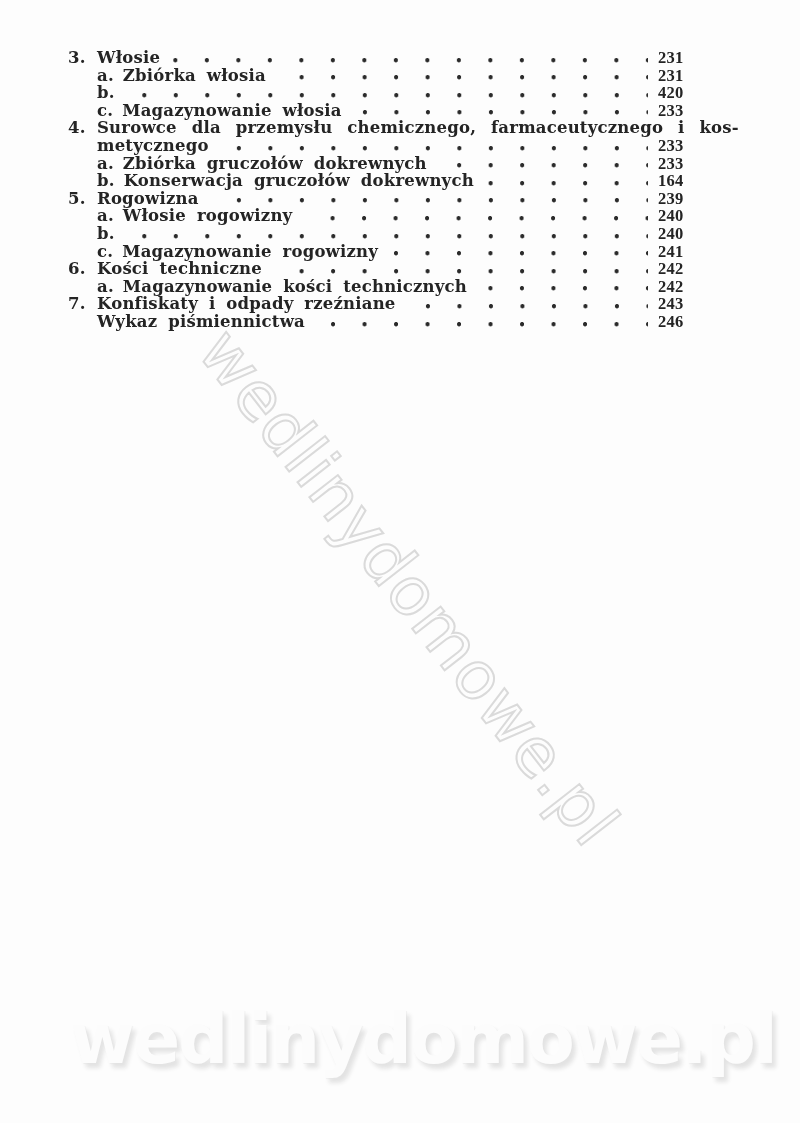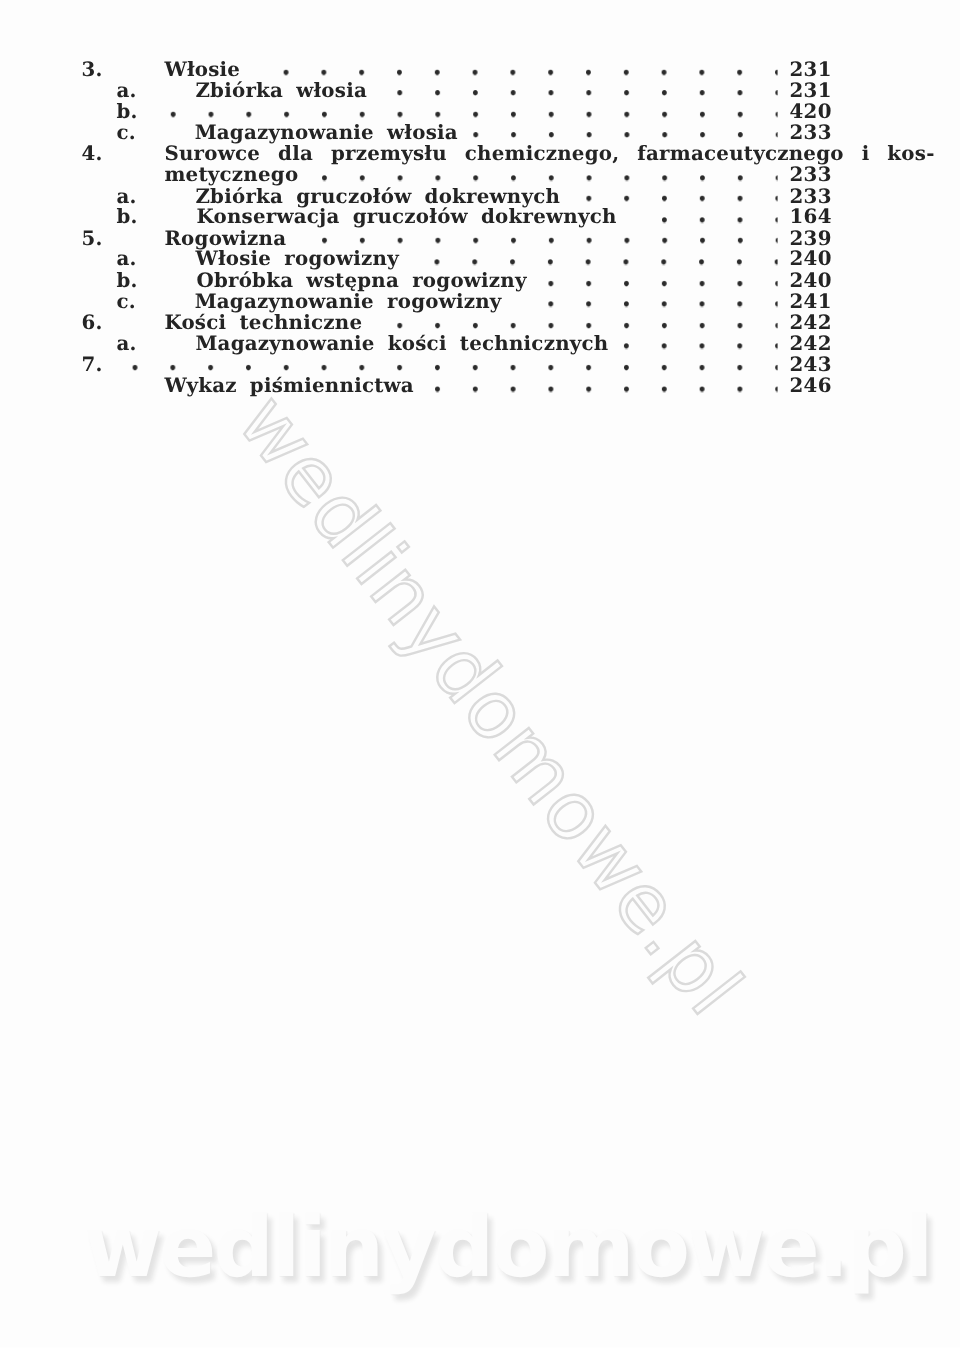--- a/index.html
+++ b/index.html
@@ -32,35 +32,35 @@
     letter-spacing: 0.2px;
     word-spacing: 5px;
     white-space: nowrap;
   }
   .row.wide { word-spacing: 9px; }
   .num {
     flex: none;
     width: 29px;
   }
   .prefix { margin-right: 9px; }
-  .text { flex: none; margin-left: 40px; }
+  .text { flex: none; }
   .dots {
     flex: 1 1 auto;
     align-self: stretch;
     margin-left: 12px;
     margin-right: 10px;
     background-image: radial-gradient(circle at 2px 2px, #2b2b2b 1.6px, rgba(0,0,0,0) 2.4px);
     background-size: 31.5px 4.5px;
     background-repeat: repeat-x;
     background-position: right 2px bottom 4.5px;
   }
   .page-num {
     flex: none;
     width: 34px;
-    text-align: right;
+    font-family: Liberation Serif, serif;
   }
 
   
   .wm-diagonal {
     position: absolute;
     left: 0; top: 0;
     z-index: 1;
     pointer-events: none;
   }
 
@@ -151,21 +151,20 @@
       <div class="row">
         <span class="num"></span>
         <span class="prefix">a.</span>
         <span class="text">Włosie  rogowizny</span>
         <span class="dots"></span>
         <span class="page-num">240</span>
       </div>
       <div class="row">
         <span class="num"></span>
         <span class="prefix">b.</span>
-        <span class="text">Obróbka wstępna rogowizny</span>
         <span class="dots"></span>
         <span class="page-num">240</span>
       </div>
       <div class="row">
         <span class="num"></span>
         <span class="prefix">c.</span>
         <span class="text">Magazynowanie rogowizny</span>
         <span class="dots"></span>
         <span class="page-num">241</span>
       </div>
@@ -177,20 +176,21 @@
       </div>
       <div class="row">
         <span class="num"></span>
         <span class="prefix">a.</span>
         <span class="text">Magazynowanie kości technicznych</span>
         <span class="dots"></span>
         <span class="page-num">242</span>
       </div>
       <div class="row">
         <span class="num">7.</span>
+        <span class="text">Konfiskaty i odpady rzeźniane</span>
         <span class="dots"></span>
         <span class="page-num">243</span>
       </div>
       <div class="row">
         <span class="num"></span>
         <span class="text">Wykaz  piśmiennictwa</span>
         <span class="dots"></span>
         <span class="page-num">246</span>
       </div>
     </div>

